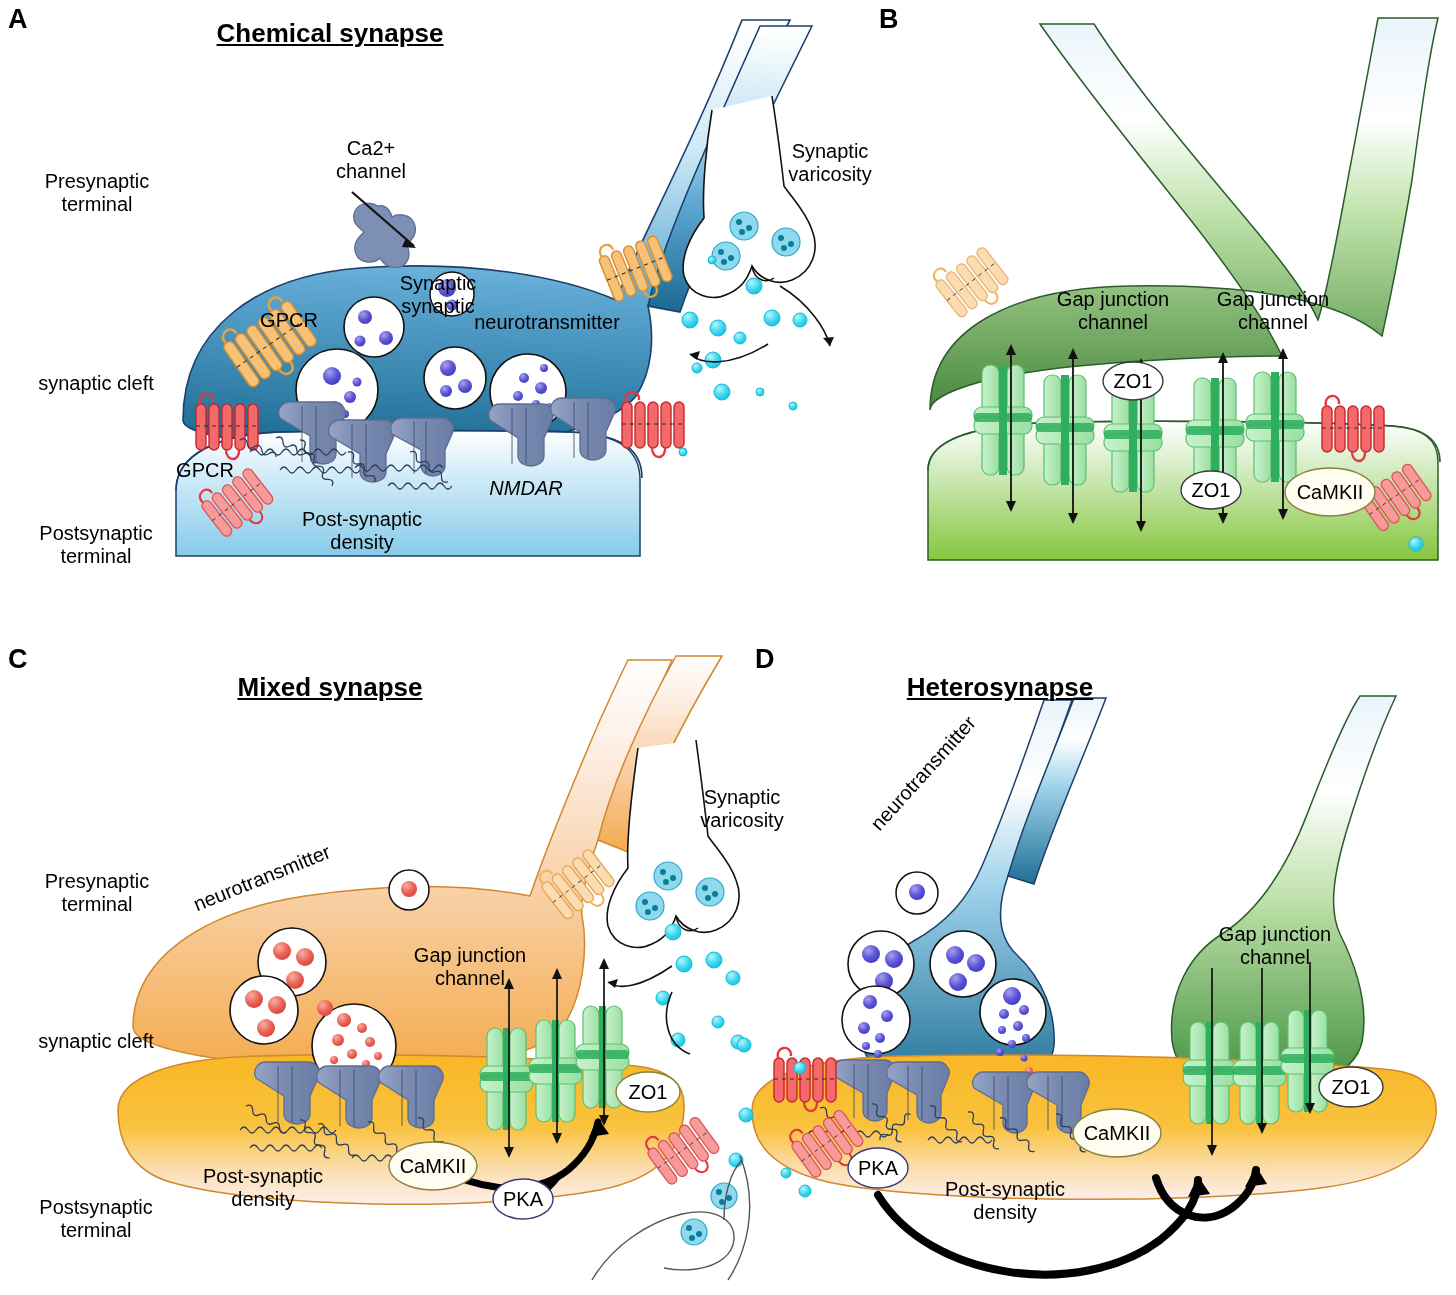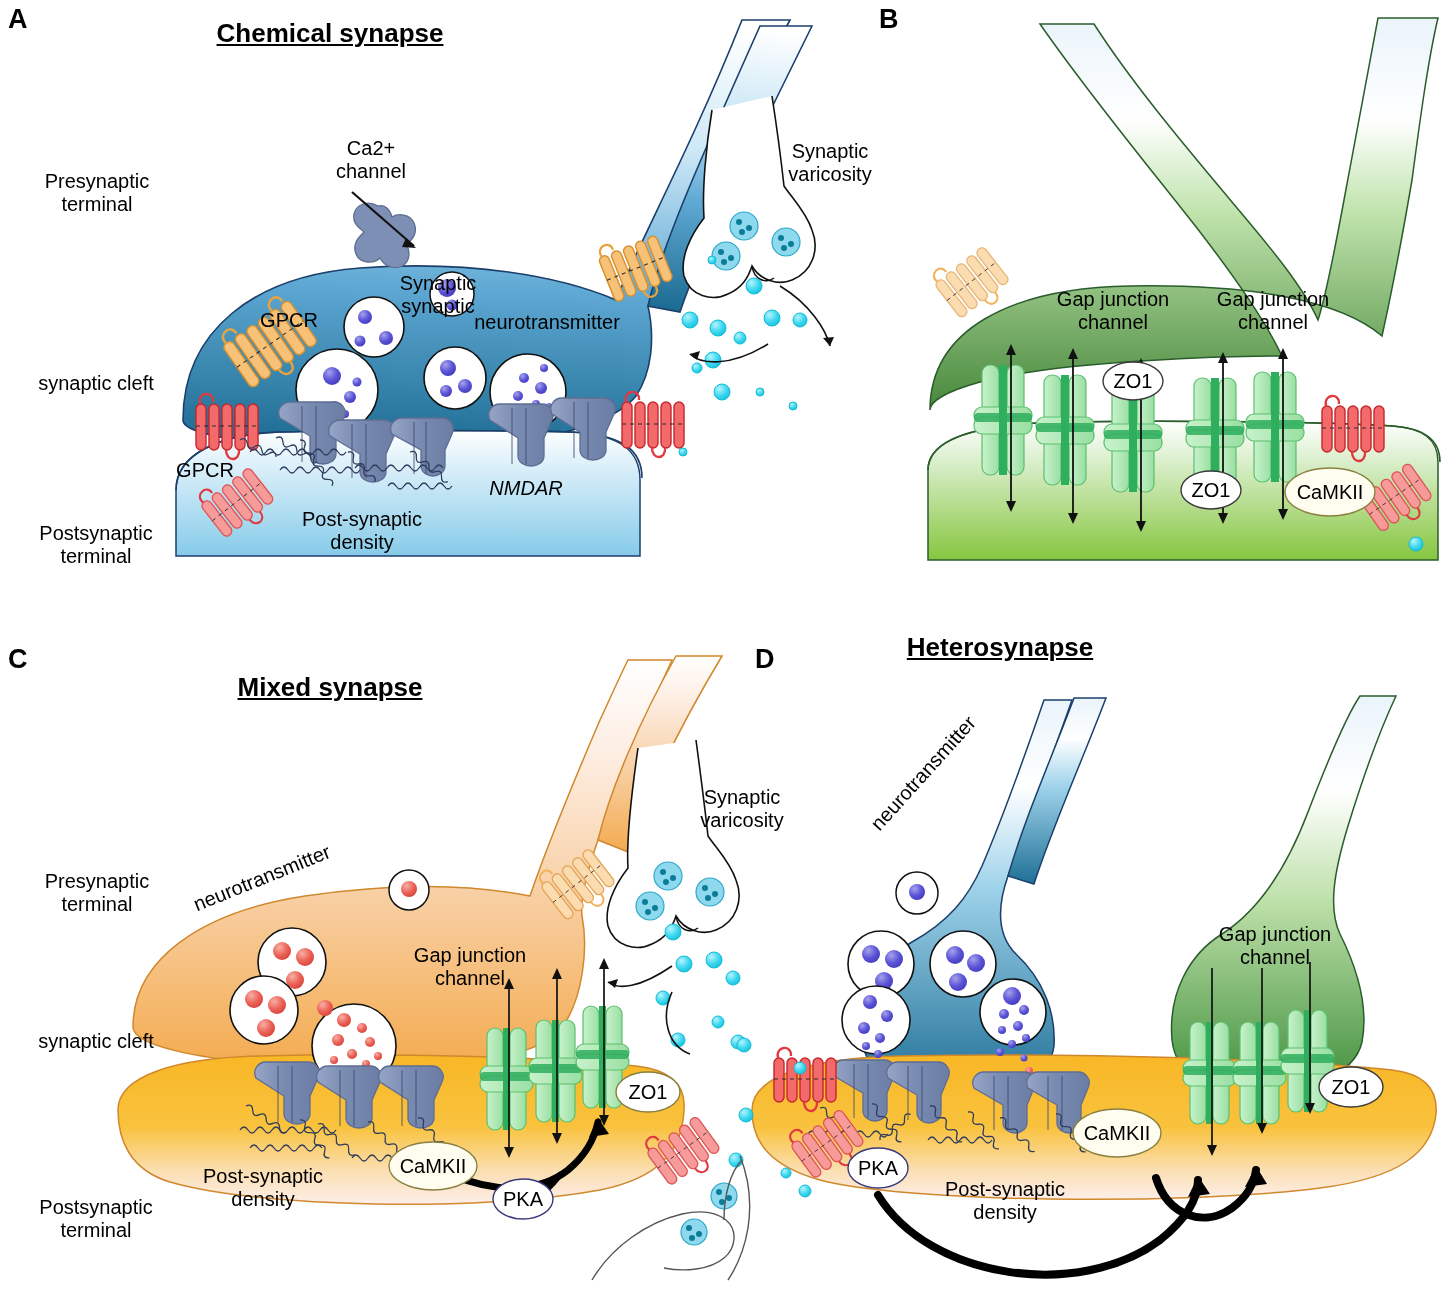--- a/index.html
+++ b/index.html
@@ -934,21 +934,21 @@
 </div>
 <div class="lbl" style="left:613px;top:1081px;width:70px;">ZO1</div>
 <div class="lbl" style="left:386px;top:1155px;width:94px;">CaMKII</div>
 <div class="lbl" style="left:492px;top:1188px;width:62px;">PKA</div>
 <div class="lbl" style="left:178px;top:1165px;width:170px;">
   <span>Post-synaptic</span><br>
   <span>density</span>
 </div>
 
 <div class="panel-letter" style="left:755px;top:646px;">D</div>
-<div class="panel-title" style="left:790px;top:632px;width:420px;">Heterosynapse</div>
+<div class="panel-title" style="left:790px;top:672px;width:420px;">Heterosynapse</div>
 
 <div class="lbl" style="left:848px;top:840px;width:200px;transform:rotate(-48deg);transform-origin:left top;">neurotransmitter</div>
 <div class="lbl" style="left:1195px;top:923px;width:160px;">
   <span>Gap junction</span><br>
   <span>channel</span>
 </div>
 <div class="lbl" style="left:1316px;top:1076px;width:70px;">ZO1</div>
 <div class="lbl" style="left:1070px;top:1122px;width:94px;">CaMKII</div>
 <div class="lbl" style="left:847px;top:1157px;width:62px;">PKA</div>
 <div class="lbl" style="left:920px;top:1178px;width:170px;">

